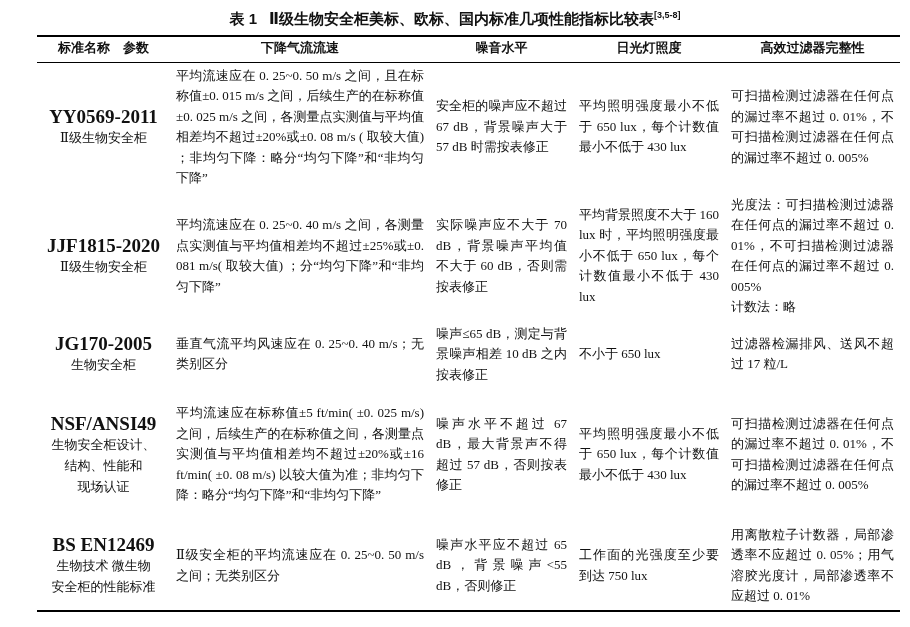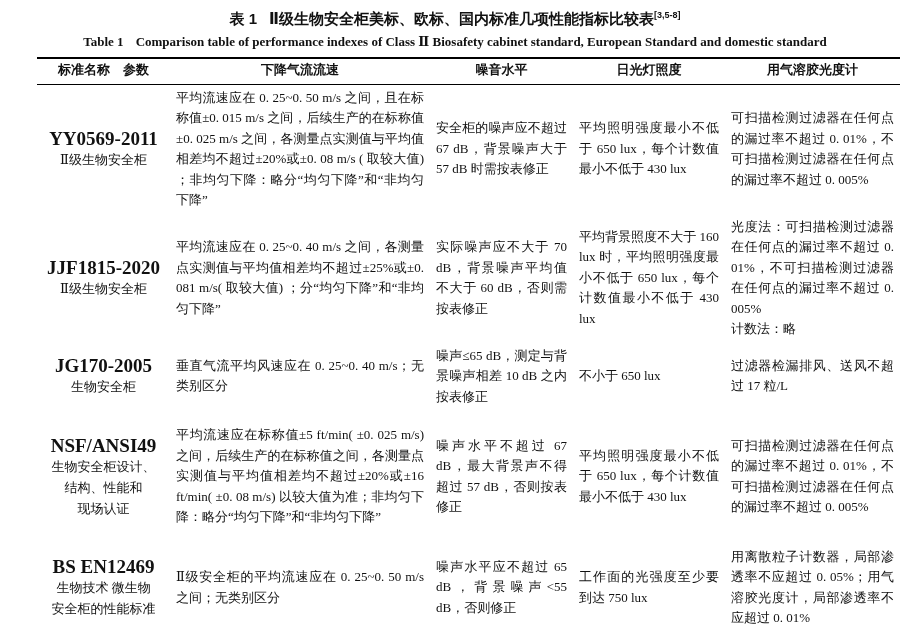--- a/index.html
+++ b/index.html
@@ -91,41 +91,38 @@
 </style>
 </head>
 <body>
 
 <div class="page">
 
   <div class="caption-cn">
     <span class="lbl">表 1</span><span>Ⅱ级生物安全柜美标、欧标、国内标准几项性能指标比较表</span><sup>[3,5-8]</sup>
   </div>
 
-  <div class="caption-en">
-    <span class="lbl">Table 1</span><span>Comparison table of performance indexes of Class Ⅱ Biosafety cabinet standard, European Standard and domestic standard</span>
-  </div>
 
   <table class="cmp">
     <colgroup>
       <col class="c1">
         <col class="c2">
         <col class="c3">
         <col class="c4">
         <col class="c5">
     </colgroup>
     <thead>
       <tr>
         <th>
           <span>标准名称</span><span class="gap">参数</span>
         </th>
         <th>下降气流流速</th>
         <th>噪音水平</th>
         <th>日光灯照度</th>
-        <th>用气溶胶光度计</th>
+        <th>高效过滤器完整性</th>
       </tr>
     </thead>
     <tbody>
       <tr class="r1">
         <td class="cell std">
           <div class="code">YY0569-2011</div>
           <div class="cnname">Ⅱ级生物安全柜</div>
         </td>
         <td class="cell just">平均流速应在 0. 25~0. 50 m/s 之间，且在标称值±0. 015 m/s 之间，后续生产的在标称值±0. 025 m/s 之间，各测量点实测值与平均值相差均不超过±20%或±0. 08 m/s ( 取较大值) ；非均匀下降：略分“均匀下降”和“非均匀下降”</td>
         <td class="cell just">安全柜的噪声应不超过 67 dB，背景噪声大于 57 dB 时需按表修正</td>

